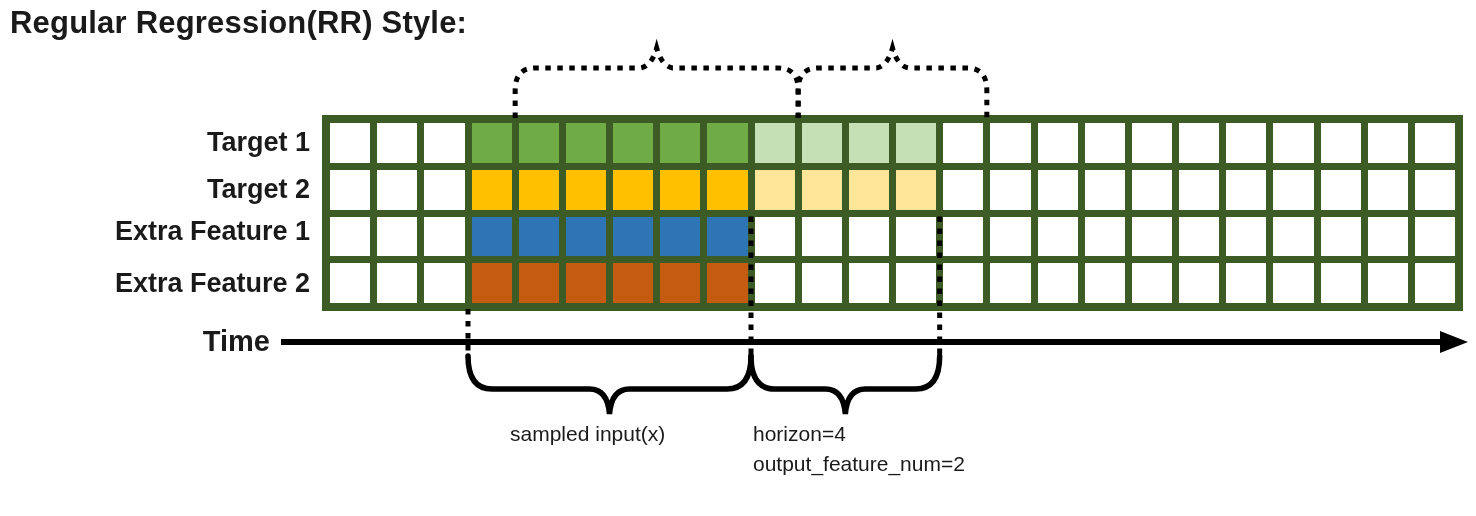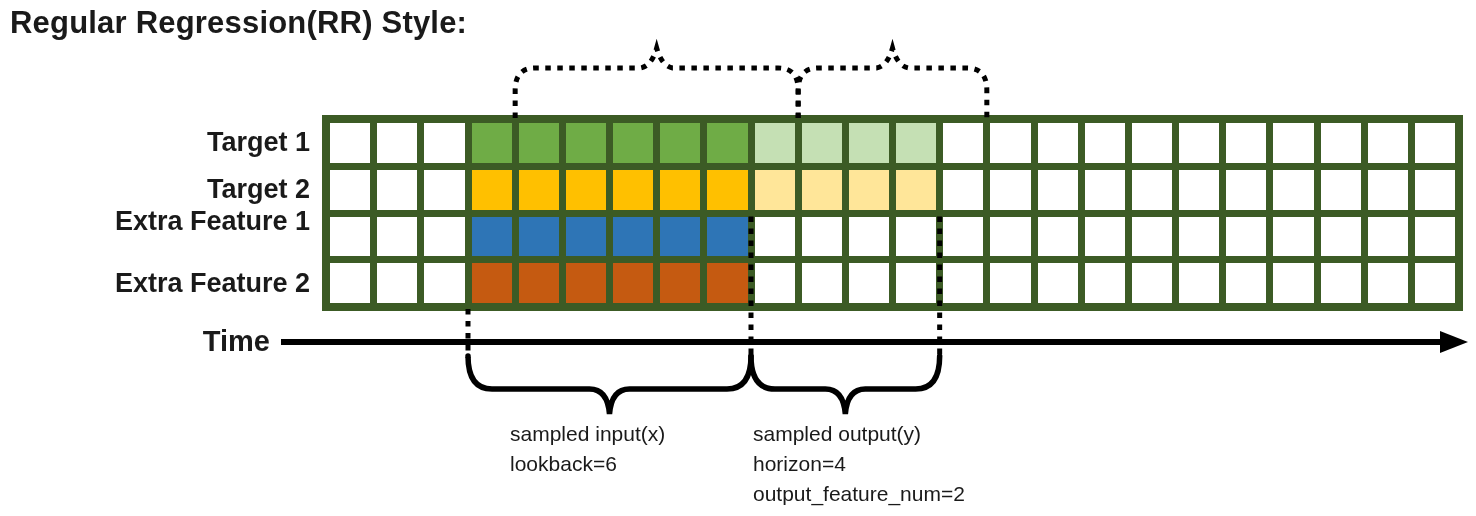--- a/index.html
+++ b/index.html
@@ -24,21 +24,21 @@
 <body>
 
 <div class="canvas">
 
   <div class="title">Regular Regression(RR) Style:</div>
 
 
   <div class="row-labels">
     <div class="row-label" style="top:127px">Target 1</div>
     <div class="row-label" style="top:174px">Target 2</div>
-    <div class="row-label" style="top:206px">Extra Feature 1</div>
+    <div class="row-label" style="top:216px">Extra Feature 1</div>
     <div class="row-label" style="top:268px">Extra Feature 2</div>
   </div>
 
   <div class="grid" id="grid" style="background: rgb(60, 91, 37);">
       <div class="cell" style="background: rgb(255, 255, 255);"></div>
       <div class="cell" style="background: rgb(255, 255, 255);"></div>
       <div class="cell" style="background: rgb(255, 255, 255);"></div>
       <div class="cell" style="background: rgb(111, 172, 70);"></div>
       <div class="cell" style="background: rgb(111, 172, 70);"></div>
       <div class="cell" style="background: rgb(111, 172, 70);"></div>
@@ -143,21 +143,19 @@
       <path d="M 468 356 Q 468 389 492 389 L 589.5 389 Q 607.5 389 609.5 414 Q 611.5 389 629.5 389 L 727 389 Q 751 389 751 356" fill="none" stroke="#000000" stroke-width="5.5" stroke-linecap="round"></path>
       <path d="M 751 356 Q 751 389 775 389 L 825.3333333333333 389 Q 843.3333333333333 389 845.3333333333333 414 Q 847.3333333333333 389 865.3333333333333 389 L 915.6666666666666 389 Q 939.6666666666666 389 939.6666666666666 356" fill="none" stroke="#000000" stroke-width="5.5" stroke-linecap="round"></path>
       <path d="M 281 342 L 1441 342" stroke="#000000" stroke-width="6" fill="none"></path>
       <polygon points="1440,331 1468,342 1440,353" fill="#000000"></polygon>
     </svg>
 
   <div class="time-label">Time</div>
 
   <div class="note" style="left:510px;top:419px">
     <div>sampled input(x)</div>
-    <div>lookback=6</div>
   </div>
   <div class="note" style="left:753px;top:419px">
-    <div>sampled output(y)</div>
     <div>horizon=4</div>
     <div>output_feature_num=2</div>
   </div>
 
 </div>
 
 </body></html>

